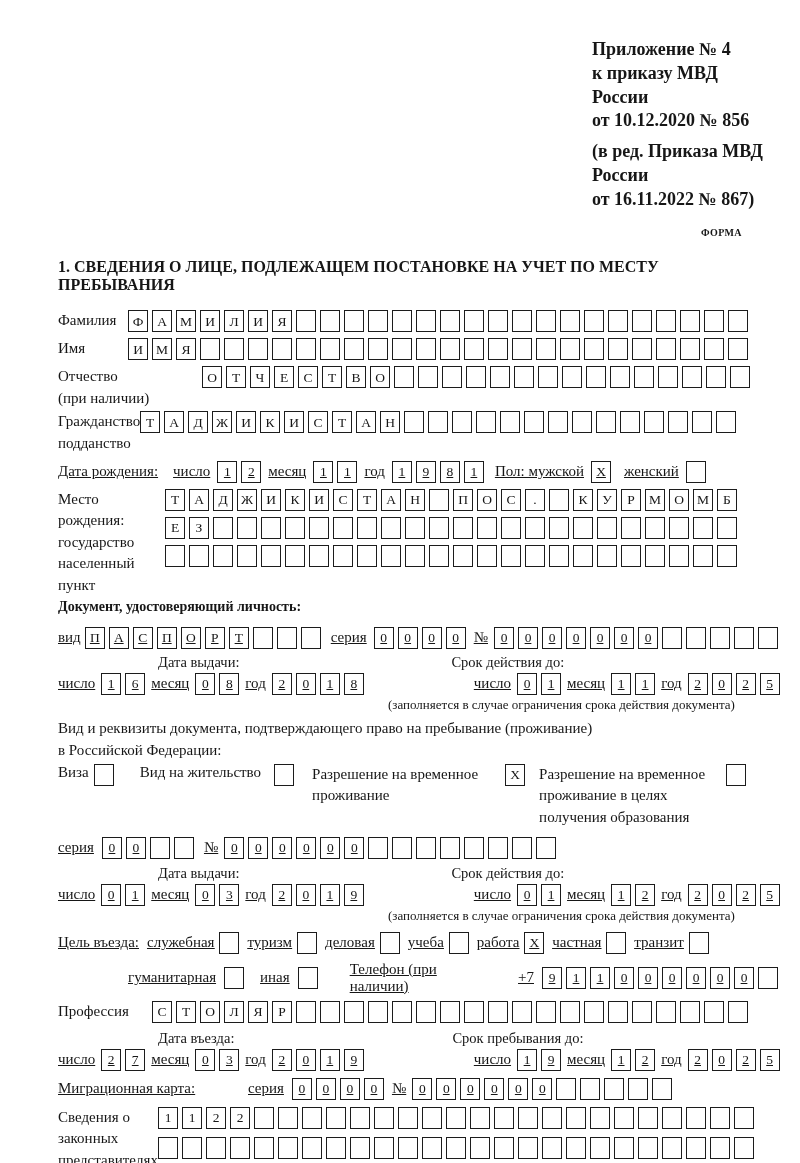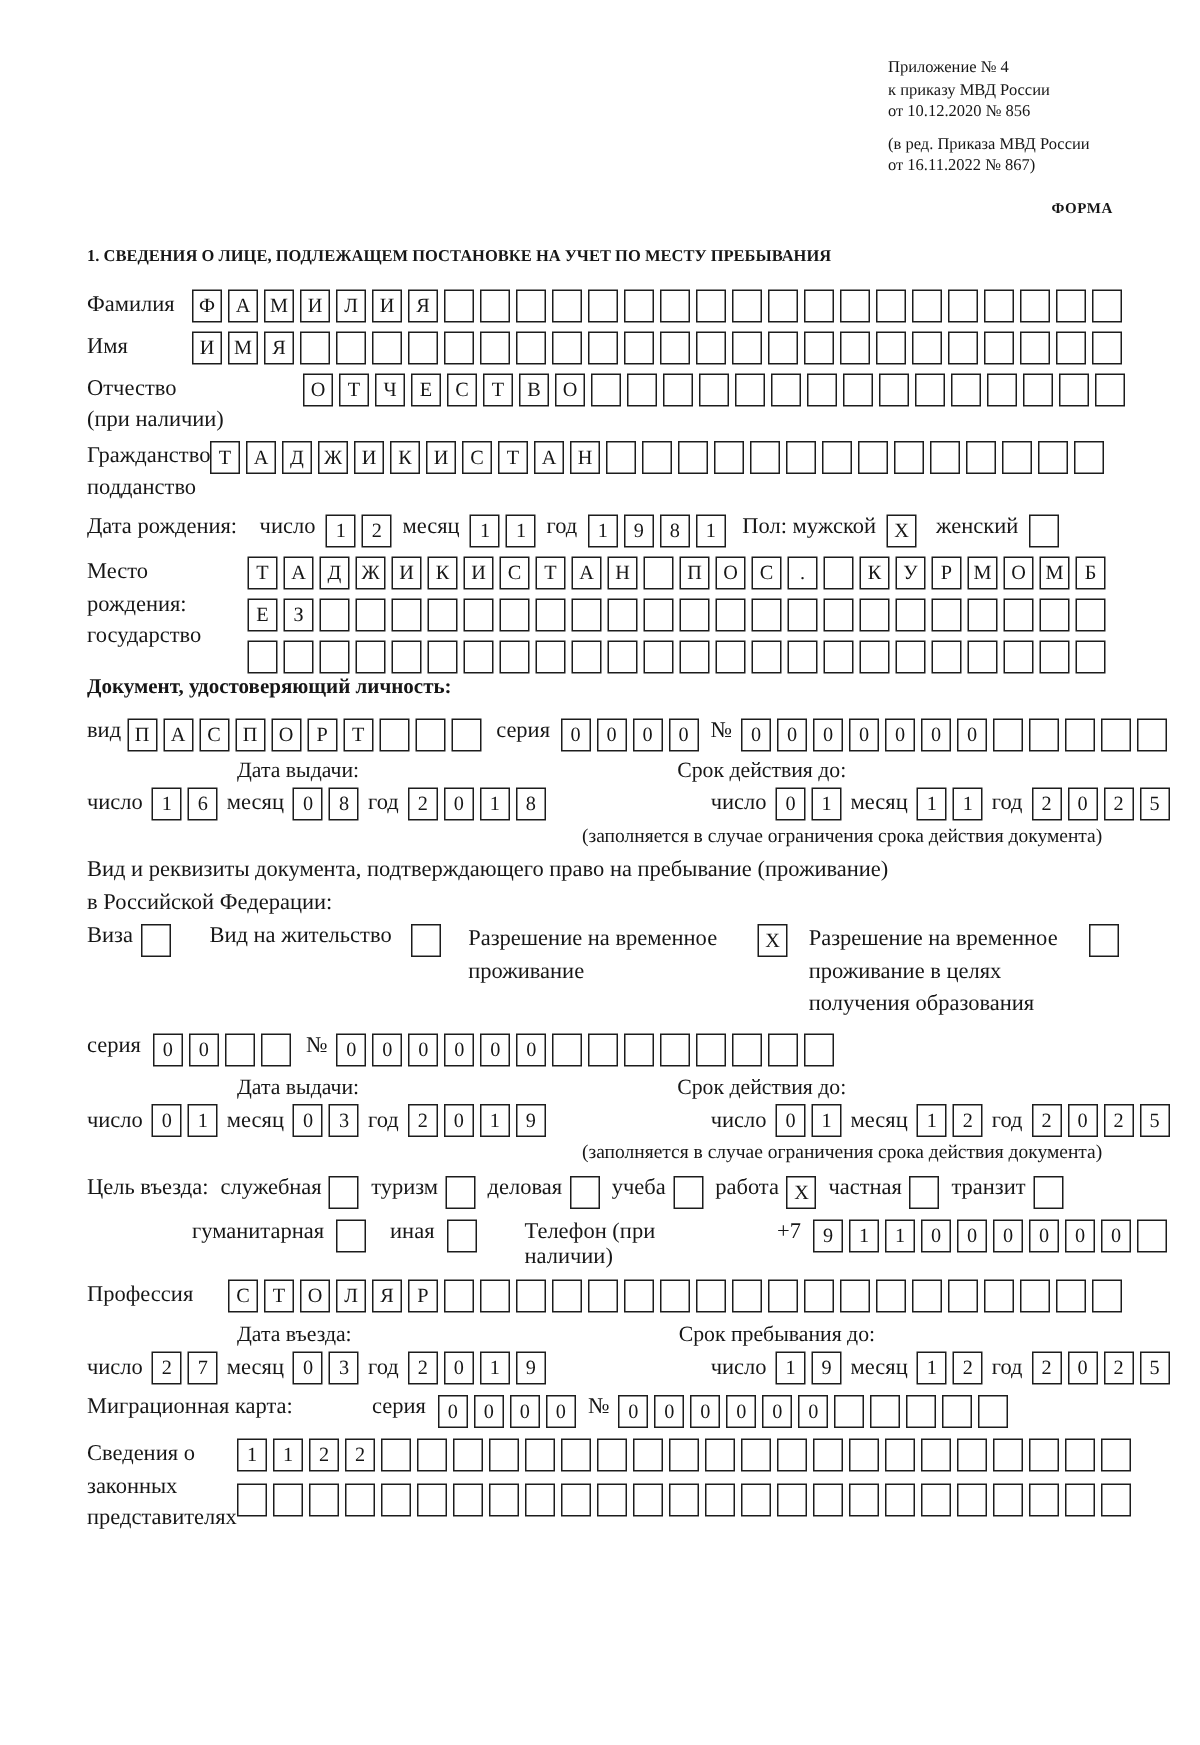--- a/index.html
+++ b/index.html
@@ -14,36 +14,36 @@
   .cb {
     box-sizing:border-box; flex:none; width:20px; height:22px;
     border:1.6px solid #1c1c1c; background:#fff;
     display:flex; align-items:center; justify-content:center;
     font-size:13.5px; line-height:1;
   }
   .frow { display:flex; align-items:flex-start; }
   .flabel { flex:none; padding-top:2px; }
   .sub { font-size:15px; }
   
-  .appendix { margin-left:auto; width:186px; font-size:11px; line-height:1.32; }
+  .appendix { margin-left:auto; width:186px; font-size:18px; line-height:1.32;font-weight:bold; }
   .appendix .gap { margin-top:7px; }
   .forma { text-align:right; font-weight:bold; font-size:10px; margin:16px 36px 0 0; letter-spacing:.4px; }
   .title { text-align:center; font-weight:bold; font-size:15.5px; line-height:1.6; margin-top:14px; }
   .uline { display:inline-block; width:52px; border-bottom:1.8px solid #222; height:12px; margin-left:8px; }
-  .sec-heading { font-weight:bold; font-size:11px; margin-top:20px; margin-bottom:16px; }
+  .sec-heading { font-weight:bold; font-size:16px; margin-top:20px; margin-bottom:16px; }
   .doc-heading { text-align:left; font-weight:bold; font-size:14px; margin:2px 40px 12px 0; }
   .note { font-size:13px; }
   .sl { font-size:14.5px; }
   .dgroup { display:flex; align-items:center; gap:6px; flex:none; }
   .dlbl { flex:none; }
   .opt { display:flex; align-items:flex-start; gap:5px; }
   .p-text { text-align:left; line-height:1.45; }
   .lblcol { flex:none; line-height:1.44; }
   .mb6 { margin-bottom:6px; }
-  .ac { align-items:flex-start; }
+  .ac { align-items:center;text-decoration:underline; }
 </style>
 </head>
 <body>
 
 <div class="page">
 
   <div class="appendix">
     <div>Приложение № 4</div>
     <div>к приказу МВД России</div>
     <div>от 10.12.2020 № 856</div>
@@ -212,20 +212,21 @@
     <span style="margin-left:6px">женский</span>
     <span class="cells">
         <span class="cb"></span>
       </span>
   </div>
 
   <div class="frow" style="margin-bottom:2px">
     <span class="lblcol" style="width:107px">
       <div>Место рождения:</div>
       <div class="sub">государство</div>
+      <div class="sub">населенный пункт</div>
     </span>
     <span style="display:flex;flex-direction:column;gap:6px">
       <span class="cells">
           <span class="cb">Т</span>
           <span class="cb">А</span>
           <span class="cb">Д</span>
           <span class="cb">Ж</span>
           <span class="cb">И</span>
           <span class="cb">К</span>
           <span class="cb">И</span>

